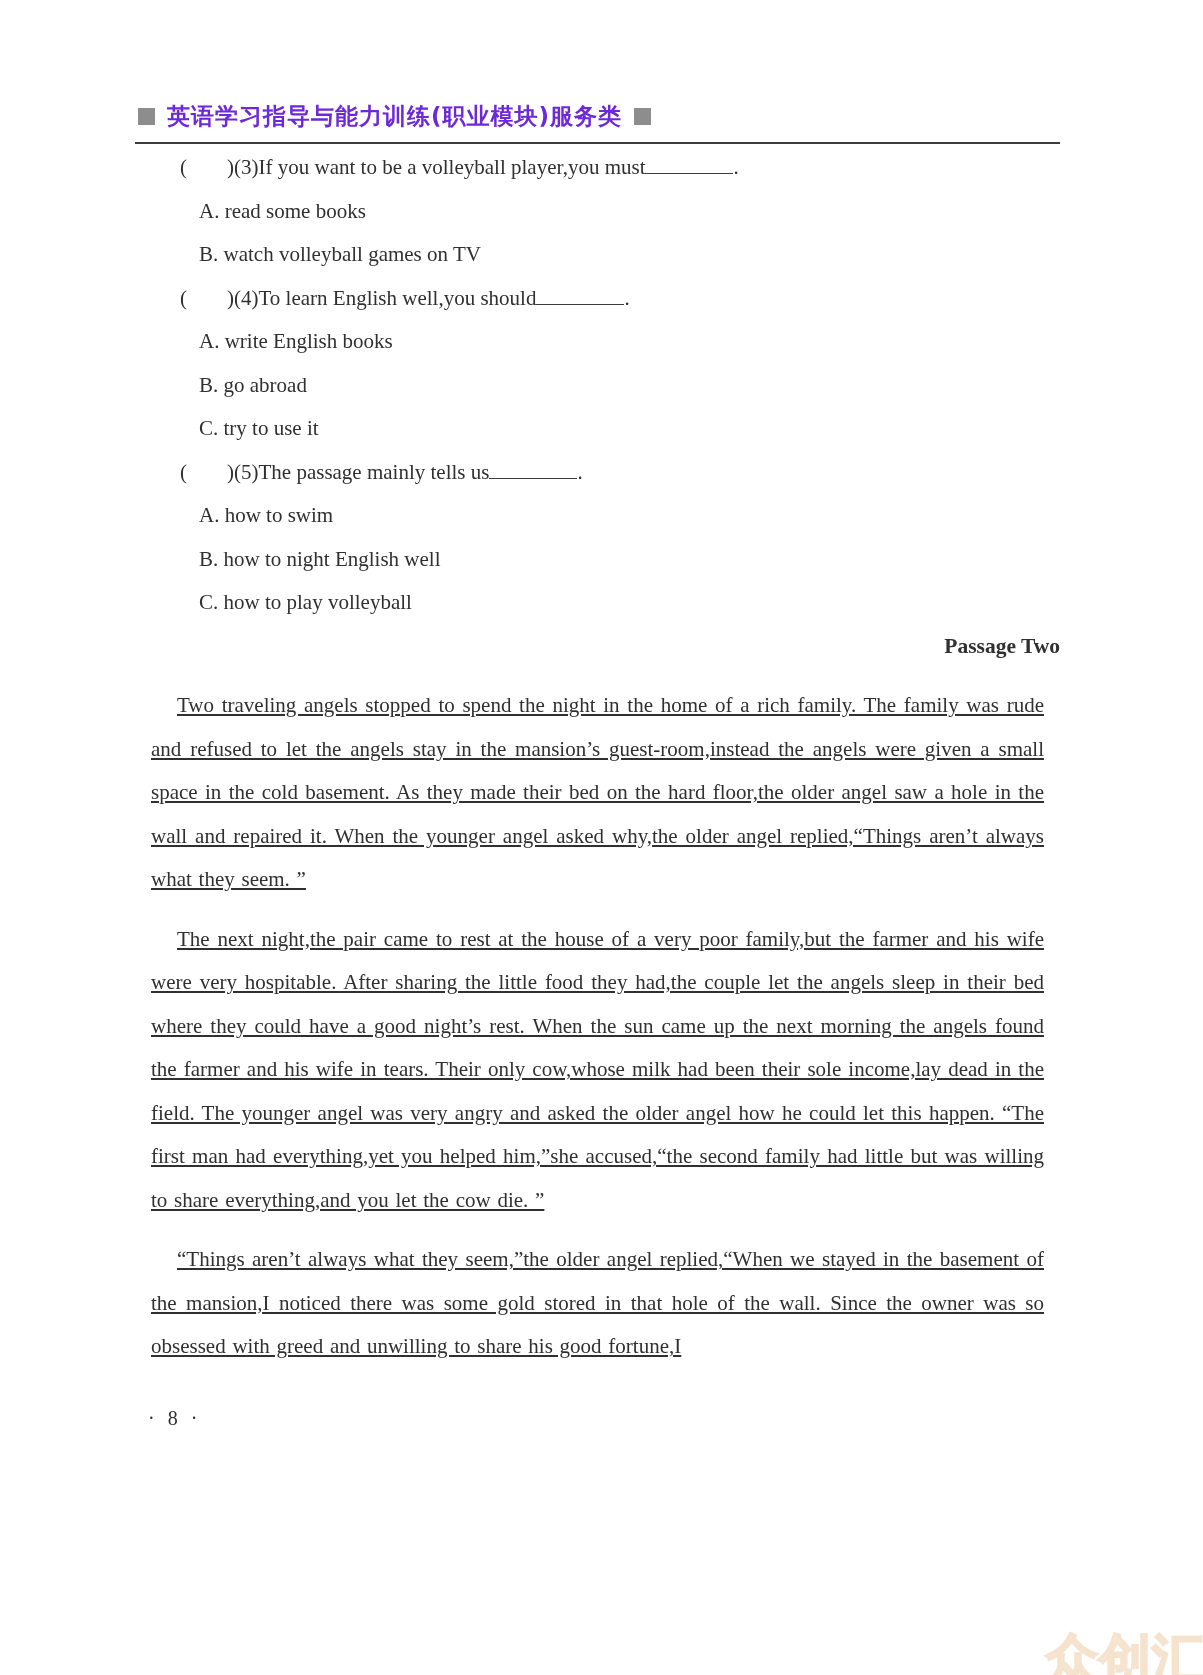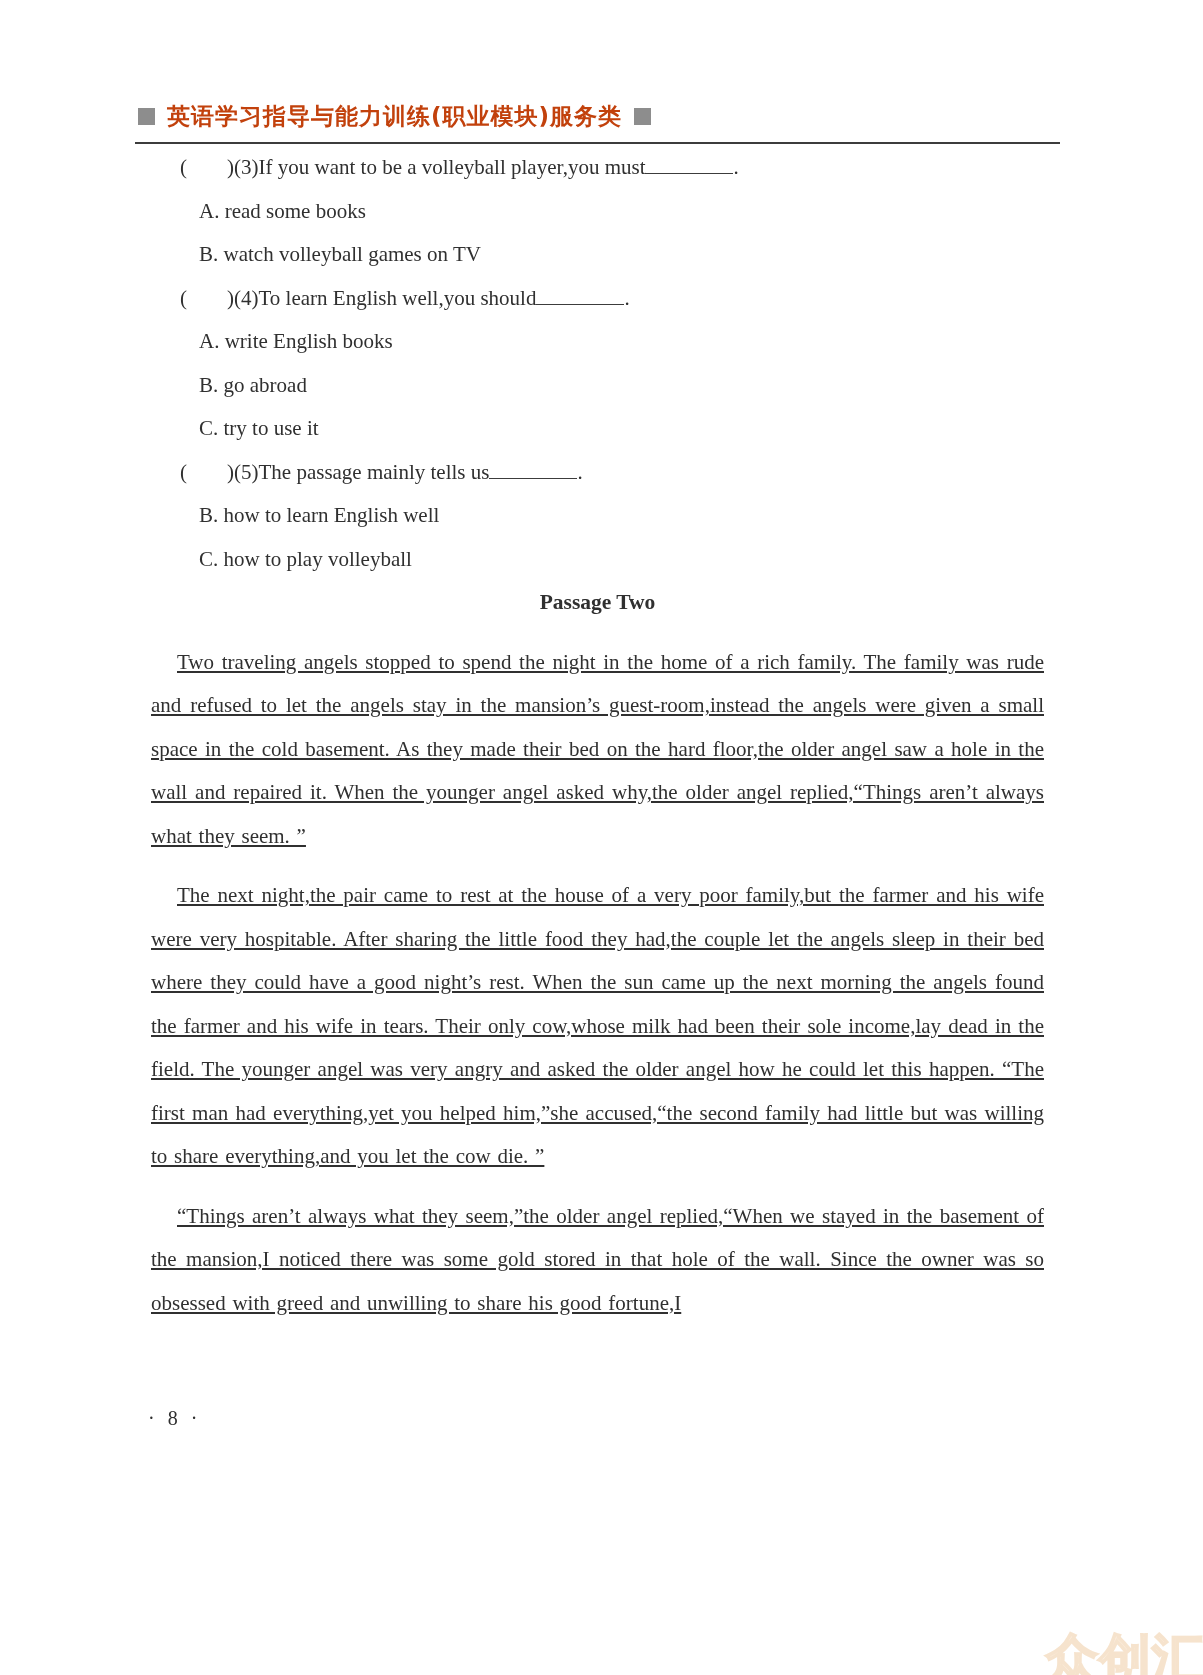--- a/index.html
+++ b/index.html
@@ -9,21 +9,21 @@
     background:#ffffff;
     overflow:hidden;
     font-family:"Liberation Serif", serif;
     color:#303030;
   }
   
   #header{
     position:absolute;left:138px;top:101px;
     display:flex;align-items:center;
     font-family:"DejaVu Sans", sans-serif;
-    font-weight:bold;font-size:23px;color:#c2410c;
+    font-weight:bold;font-size:23px;color:#6d28d9;
     letter-spacing:1px;white-space:nowrap;
   }
   .hdr-square{
     width:17px;height:17px;background:#8d8d8d;
     display:inline-block;flex:0 0 auto;
   }
   .hdr-square.left{margin-right:12px;}
   .hdr-square.right{margin-left:12px;}
   #header-rule{
     position:absolute;left:135px;top:142px;
@@ -36,21 +36,21 @@
   }
   .q-line{margin-left:45px;white-space:nowrap;}
   .q-gap{display:inline-block;width:40px;}
   .blank{
     display:inline-block;width:88px;height:16px;
     border-bottom:1.6px solid #3c3c3c;
     vertical-align:baseline;
   }
   .opt{margin-left:64px;}
   .passage-heading{
-    text-align:center;font-weight:bold;font-size:21.5px;
+    text-align:right;font-weight:bold;font-size:21.5px;
     font-family:"Liberation Serif", serif;
   }
   .para{
     margin:16px;text-align:justify;text-indent:26px;
     word-spacing:1.5px;
     text-decoration:underline;
   }
   
   #page-number{
     position:absolute;left:148px;top:1407px;
@@ -84,21 +84,22 @@
     <div class="q-line"><span>(</span><span class="q-gap"></span><span>)(3)</span><span>If you want to be a volleyball player,you must</span><span class="blank"></span><span>.</span></div>
     <div class="opt">A. read some books</div>
     <div class="opt">B. watch volleyball games on TV</div>
 
     <div class="q-line"><span>(</span><span class="q-gap"></span><span>)(4)</span><span>To learn English well,you should</span><span class="blank"></span><span>.</span></div>
     <div class="opt">A. write English books</div>
     <div class="opt">B. go abroad</div>
     <div class="opt">C. try to use it</div>
 
     <div class="q-line"><span>(</span><span class="q-gap"></span><span>)(5)</span><span>The passage mainly tells us</span><span class="blank"></span><span>.</span></div>
-    <div class="opt">B. how to learn English well</div>
+    <div class="opt">A. how to swim</div>
+    <div class="opt">B. how to night English well</div>
     <div class="opt">C. how to play volleyball</div>
 
     <div class="passage-heading">Passage Two</div>
     <p class="para">Two traveling angels stopped to spend the night in the home of a rich family. The family was rude and refused to let the angels stay in the mansion’s guest-room,instead the angels were given a small space in the cold basement. As they made their bed on the hard floor,the older angel saw a hole in the wall and repaired it. When the younger angel asked why,the older angel replied,“Things aren’t always what they seem. ”</p>
     <p class="para">The next night,the pair came to rest at the house of a very poor family,but the farmer and his wife were very hospitable. After sharing the little food they had,the couple let the angels sleep in their bed where they could have a good night’s rest. When the sun came up the next morning the angels found the farmer and his wife in tears. Their only cow,whose milk had been their sole income,lay dead in the field. The younger angel was very angry and asked the older angel how he could let this happen. “The first man had everything,yet you helped him,”she accused,“the second family had little but was willing to share everything,and you let the cow die. ”</p>
     <p class="para">“Things aren’t always what they seem,”the older angel replied,“When we stayed in the basement of the mansion,I noticed there was some gold stored in that hole of the wall. Since the owner was so obsessed with greed and unwilling to share his good fortune,I</p>
 
   </div>
 
   <div id="page-number">· 8 ·</div>

